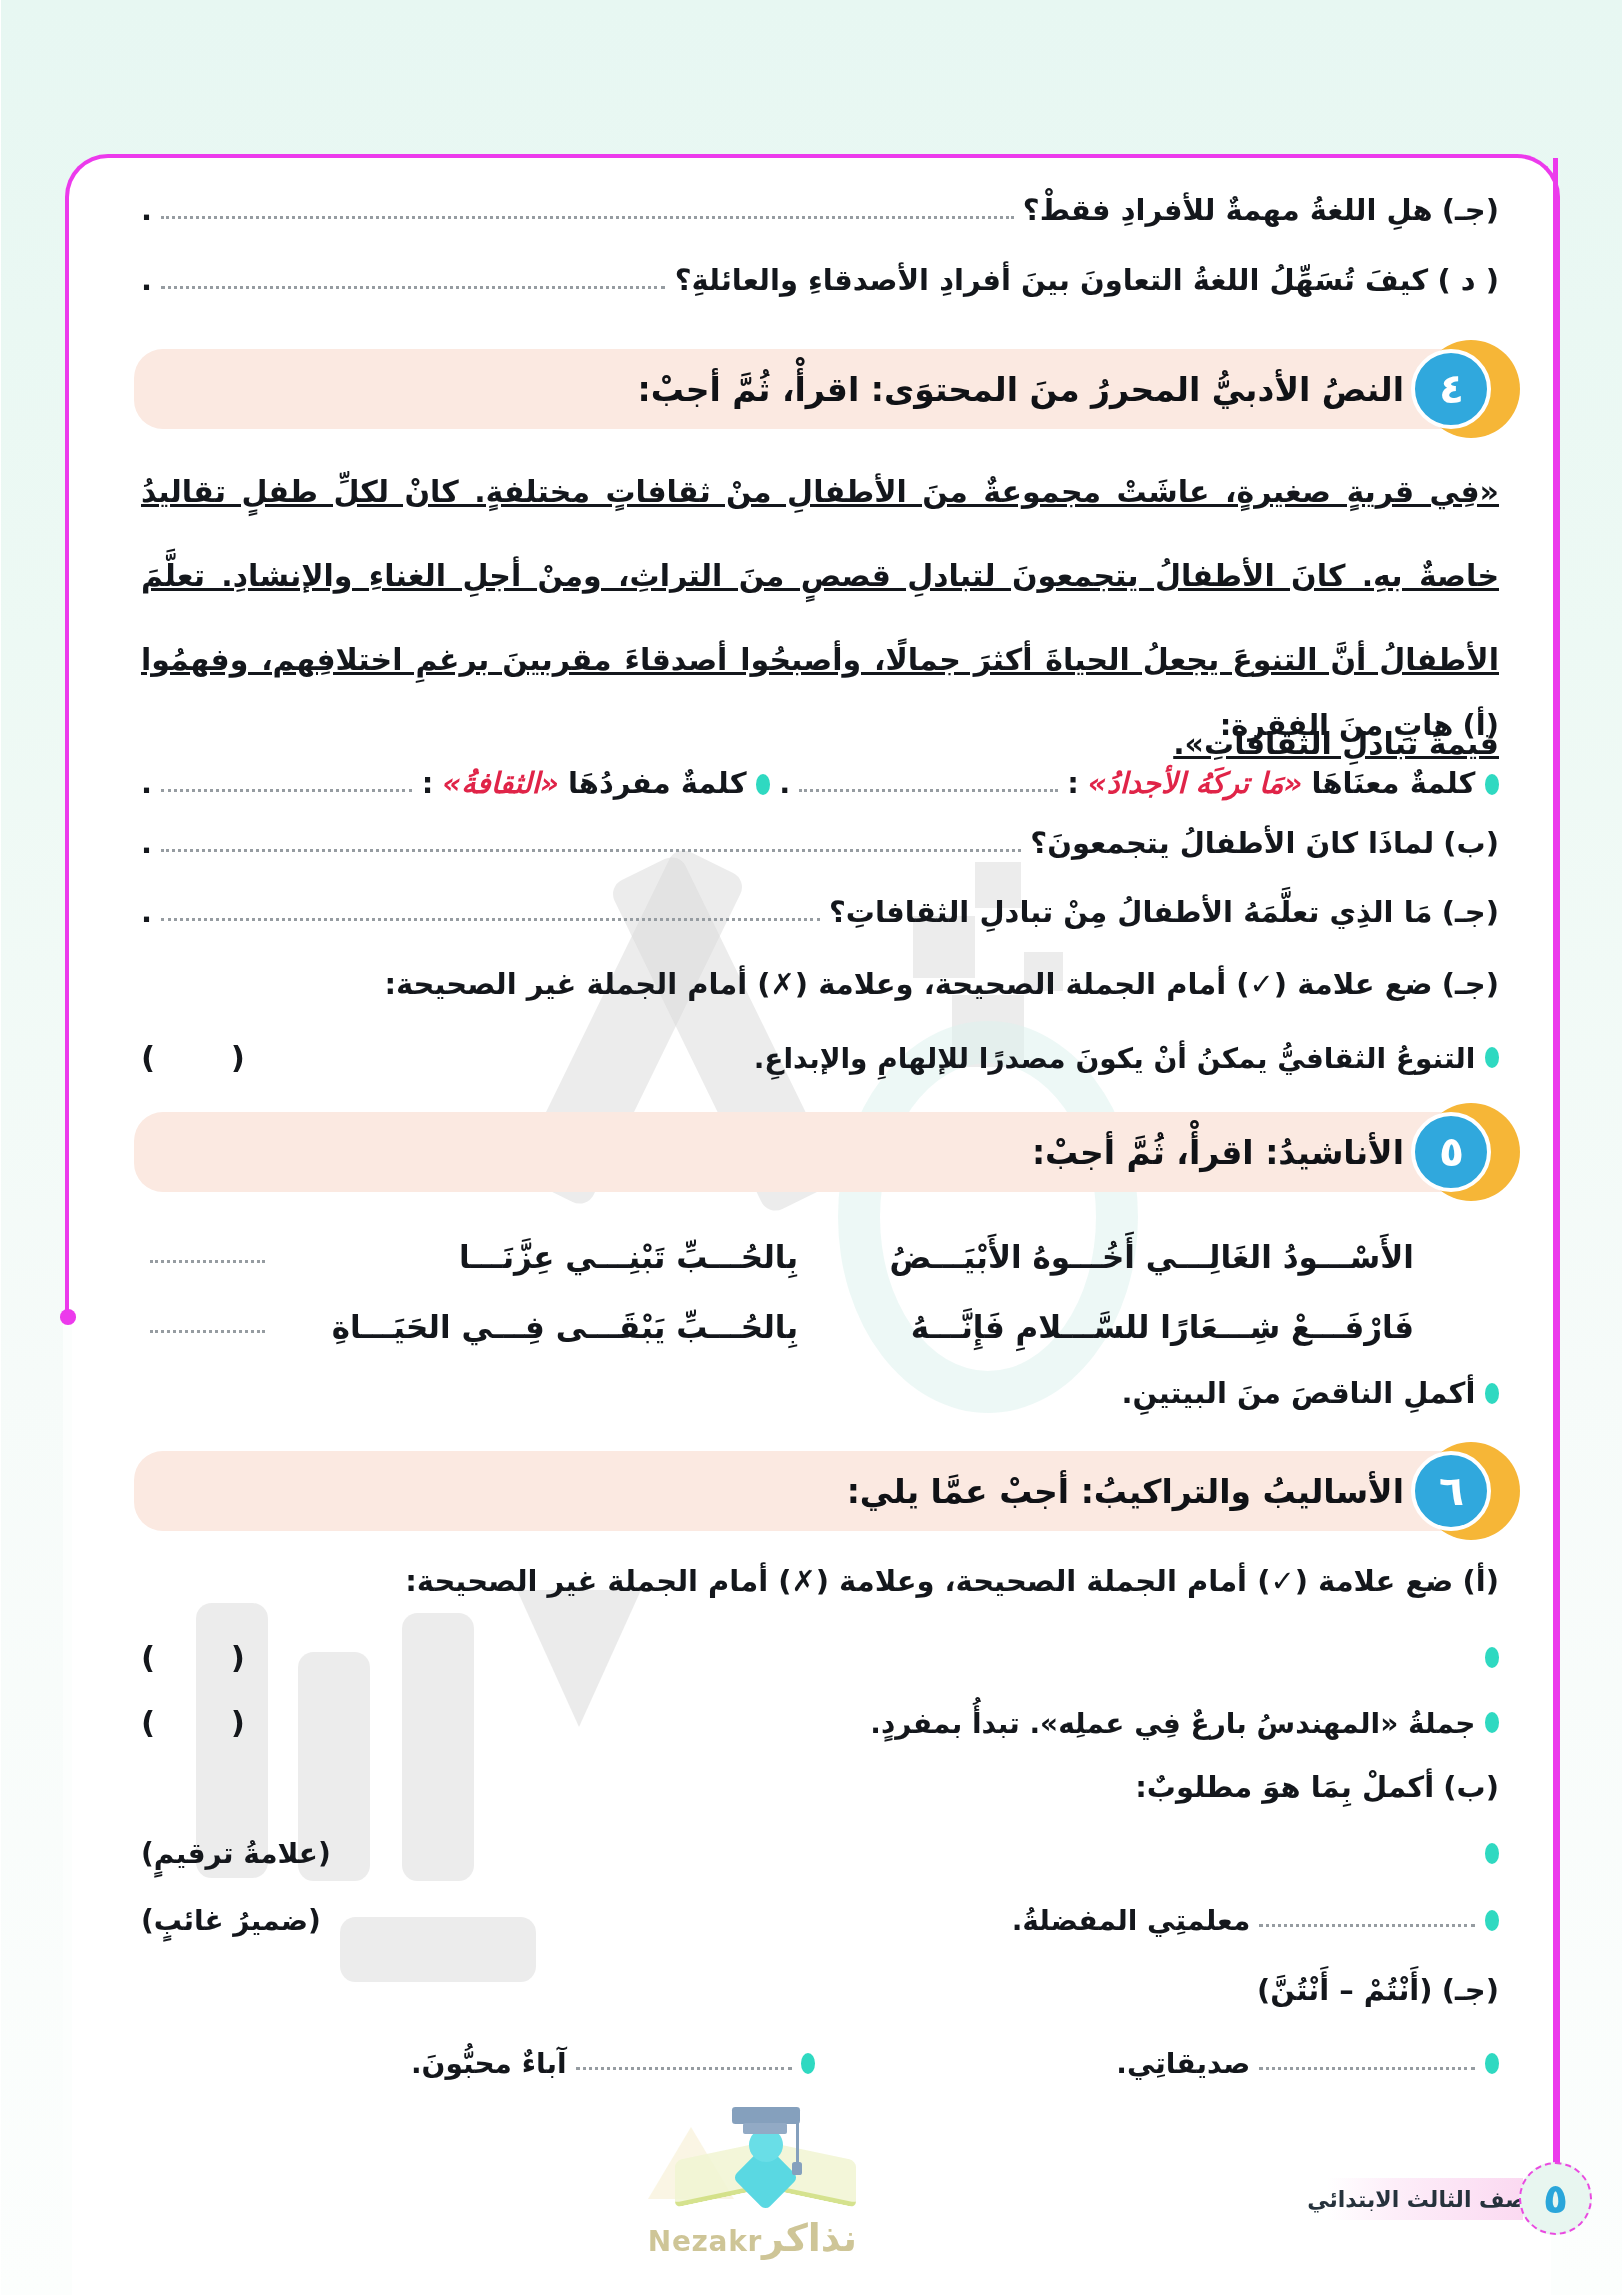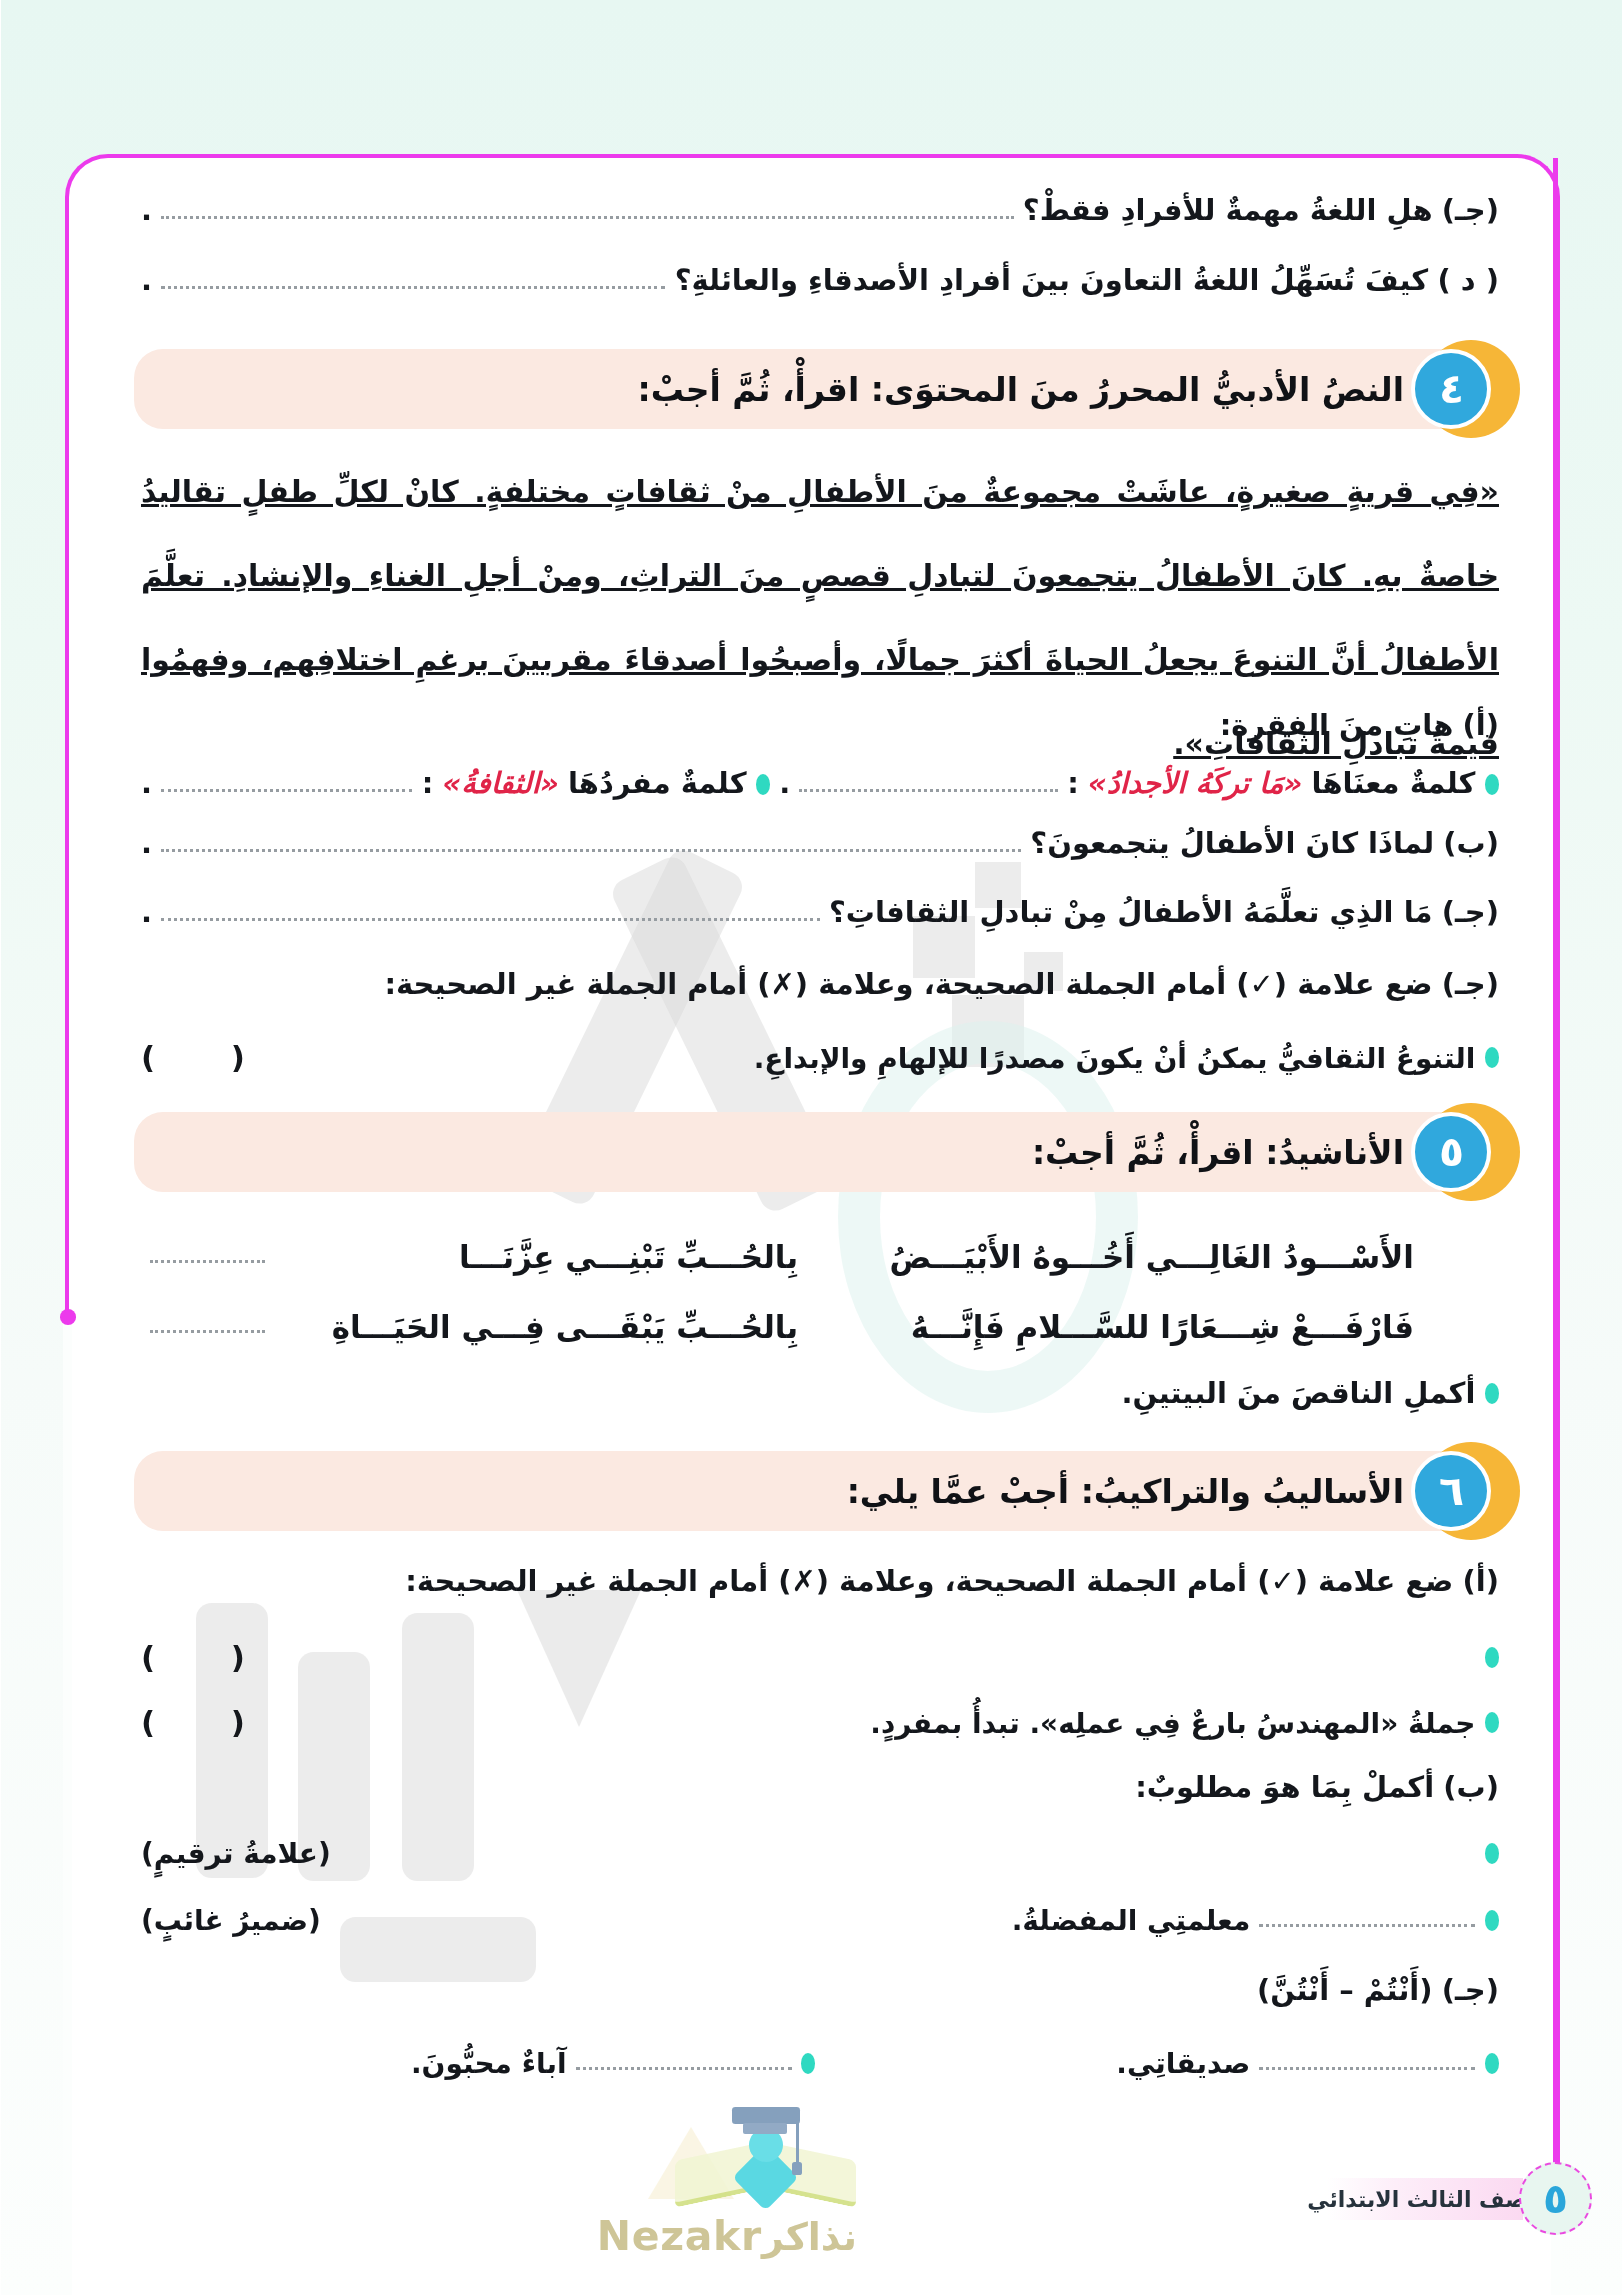--- a/index.html
+++ b/index.html
@@ -90,21 +90,21 @@
   .wingL{left:1.3px;top:46px;width:82px;height:42px;background:#f1f5d3;border-bottom:5.2px solid #cede7b;transform:skewY(-12deg);border-radius:6.5px;}
   .wingR{right:1.3px;top:46px;width:82px;height:42px;background:#f1f5d3;border-bottom:5.2px solid #cede7b;transform:skewY(12deg);border-radius:6.5px;}
   .gbody{left:68px;top:48px;width:47px;height:47px;background:#3ed2de;transform:rotate(45deg);border-radius:6.5px;}
   .ghead{left:75px;top:22px;width:34px;height:34px;border-radius:50%;background:#50d9e3;}
   .gcap{left:58px;top:1.3px;width:68px;height:17px;background:#7090b2;border-radius:3.3px;}
   .gband{left:69px;top:17px;width:44px;height:10.5px;background:#7f9cbc;border-radius:2px;}
   .gtassel{left:122px;top:6.5px;width:3.3px;height:50px;background:#7090b2;}
   .gbead{left:118px;top:56px;width:9.8px;height:13px;background:#7090b2;border-radius:2.6px;}
   .brand{left:0;bottom:-2.6px;width:100%;text-align:center;direction:rtl;color:#c6bc86;white-space:nowrap;}
   .brand .ar{font-size:38px;font-weight:bold;}
-  .brand .en{font-size:41px;font-weight:bold;letter-spacing:0.7px;text-align:center;}
+  .brand .en{font-size:28px;font-weight:bold;letter-spacing:0.7px;text-align:center;}
 </style>
 </head>
 <body>
 
 <div class="frame"></div>
 <div class="rightline"></div>
 
 <div class="wm">
   <div class="wmbar" style="left:592px;top:844px;width:79px;height:366px;transform:rotate(26deg);"></div>
   <div class="wmbar" style="left:684px;top:851px;width:79px;height:366px;transform:rotate(-26deg);"></div>

